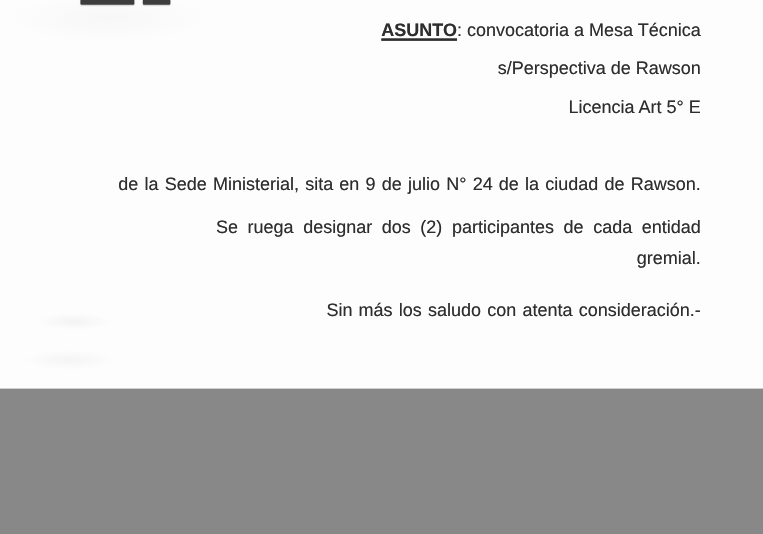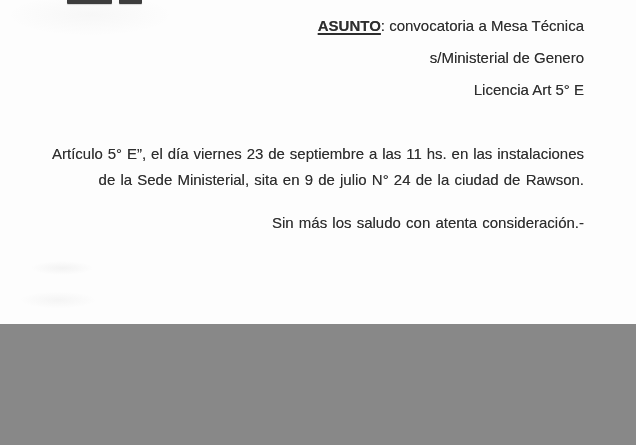--- a/index.html
+++ b/index.html
@@ -96,30 +96,33 @@
 
 <div class="page">
 
   <div class="redaction bar1"></div>
   <div class="redaction bar2"></div>
 
   <div class="subject">
     <div>
       <span class="subject-label">ASUNTO</span><span>: convocatoria a Mesa Técnica</span>
     </div>
-    <div>s/Ministerial de Genero</div>
+    <div>s/Perspectiva de Rawson</div>
     <div>Licencia Art 5° E</div>
   </div>
 
   <div class="body">
     <div class="para">
-      <div class="line just">Artículo 5° E”, el día viernes 23 de septiembre a las 11 hs. en las instalaciones</div>
       <div class="line">de la Sede Ministerial, sita en 9 de julio N° 24 de la ciudad de Rawson.</div>
     </div>
 
+    <div class="para p2">
+      <div class="line just indent">Se ruega designar dos (2) participantes de cada entidad</div>
+      <div class="line">gremial.</div>
+    </div>
 
     <div class="para closing">
       <div class="line indent">Sin más los saludo con atenta consideración.-</div>
     </div>
   </div>
 
   <svg class="signature" viewBox="0 0 160 55" xmlns="http://www.w3.org/2000/svg">
     <path d="M 24.5 16 C 23.8 30, 23 42, 22 55" stroke-width="2.6"></path>
     <path d="M 69 14 C 67 28, 68.5 38, 64.5 55" stroke-width="2.6"></path>
     <path d="M 144 40 L 124 55.5" stroke-width="1.6"></path>

